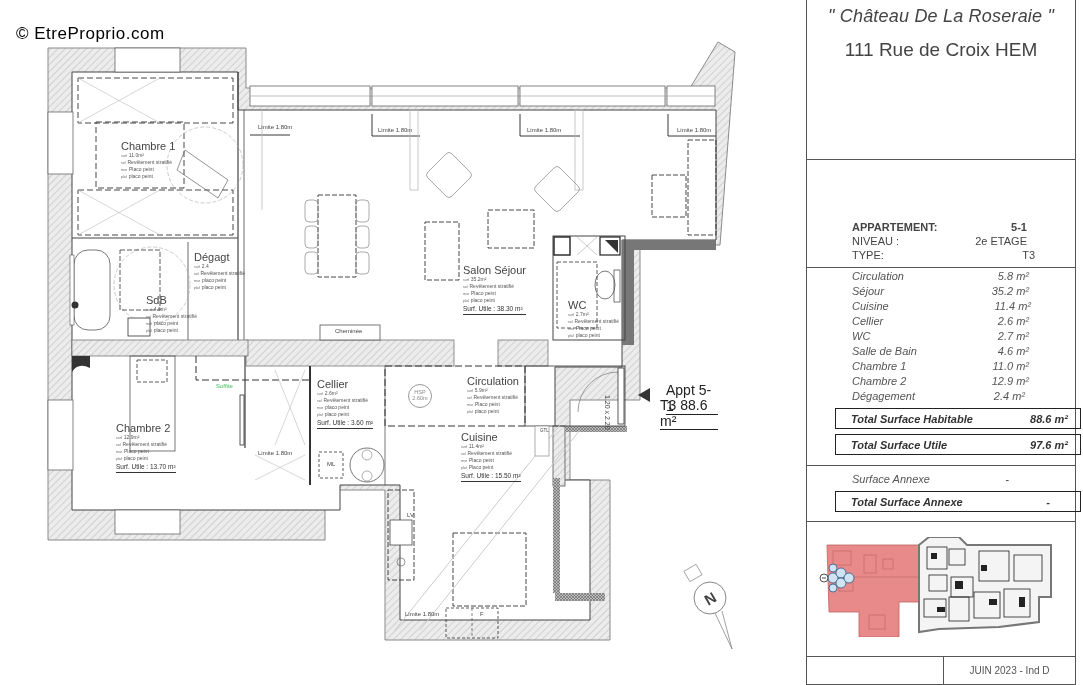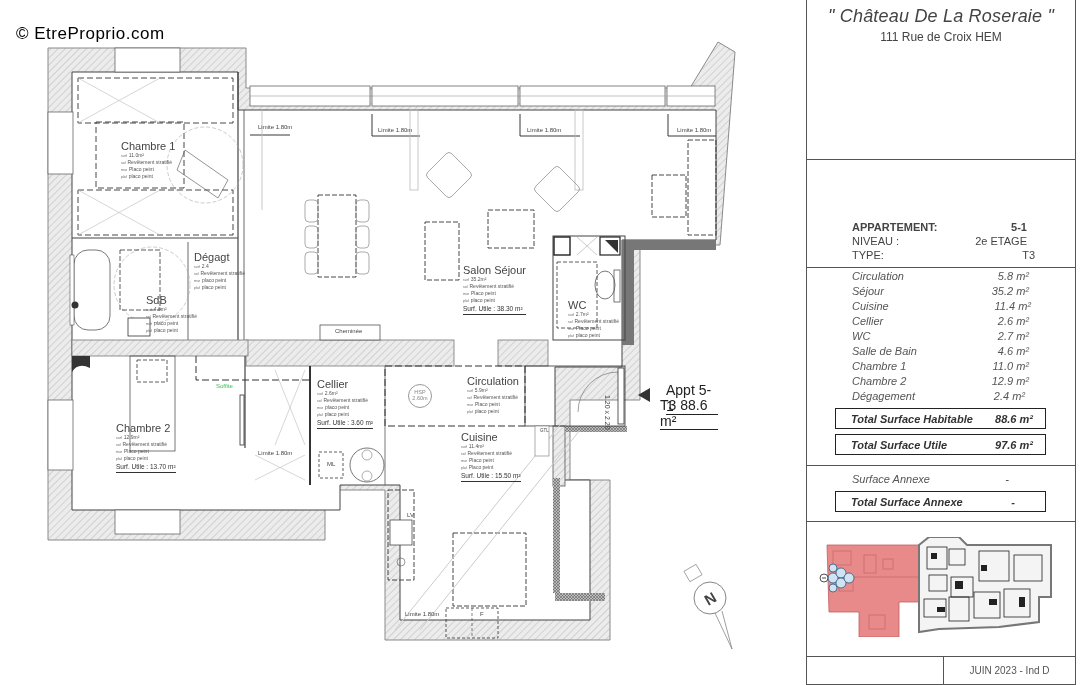--- a/index.html
+++ b/index.html
@@ -20,27 +20,27 @@
 
   .appt-tag { position: absolute; left: 638px; top: 382px; width: 80px; }
   .appt-tag .arrow { position: absolute; left: 0; top: 6px; width: 0; height: 0; border-top: 7px solid transparent; border-bottom: 7px solid transparent; border-right: 12px solid #333; }
   .appt-tag .l1 { position: absolute; left: 28px; top: 0; font-size: 14px; color: #222; border-bottom: 1px solid #222; }
   .appt-tag .l2 { position: absolute; left: 22px; top: 15px; font-size: 14px; color: #222; border-bottom: 1px solid #222; }
 
   
   #titleblock { position: absolute; left: 806px; top: 0; width: 270px; height: 685px; border-left: 1px solid #555; border-right: 1px solid #555; }
   .tb-sec { position: absolute; left: 0; width: 100%; border-bottom: 1px solid #555; }
   .tb-title { text-align: center; font-style: italic; font-size: 18px; color: #444; margin-top: 6px; letter-spacing: 0.2px; }
-  .tb-address { text-align: center; font-size: 12px; color: #444; margin-top: 3px; }
+  .tb-address { text-align: center; font-size: 19px; color: #444; margin-top: 12px; }
   .tb-proposal { text-align: center; font-size: 15px; color: #444; line-height: 20px; margin-top: 8px; font-family: "DejaVu Sans", sans-serif; font-size: 14px; }
   .kv { position: absolute; font-size: 11px; color: #444; }
   .kv.bold { font-weight: bold; }
   .kv.right { text-align: right; }
   .it { font-style: italic; color: #555; }
-  .total-box { position: absolute; left: 28px; width: 211px; height: 21px; border: 1.5px solid #222; font-style: italic; font-weight: bold; font-size: 11px; color: #333; }
+  .total-box { position: absolute; left: 28px; width: 246px; height: 21px; border: 1.5px solid #222; font-style: italic; font-weight: bold; font-size: 11px; color: #333; }
   .total-box .tl { position: absolute; left: 15px; top: 4px; }
   .total-box .tv { position: absolute; right: 12px; top: 4px; }
   .keyplan { position: absolute; left: 12px; top: 15px; width: 240px; height: 100px; }
   .date-cell { position: absolute; right: 0; bottom: 0; width: 132px; height: 27px; border-left: 1px solid #555; font-size: 10px; color: #555; text-align: center; line-height: 27px; }
 
   .compass { position: absolute; left: 682px; top: 563px; }
 </style>
 </head>
 <body>
 

